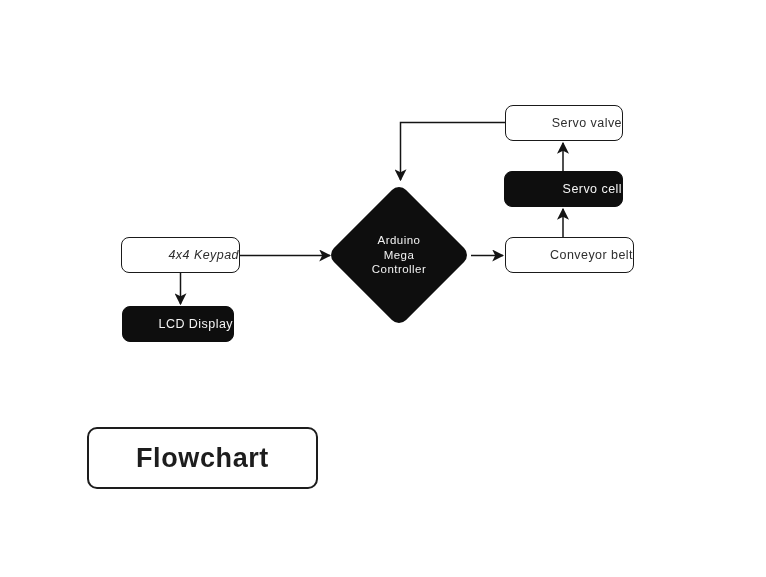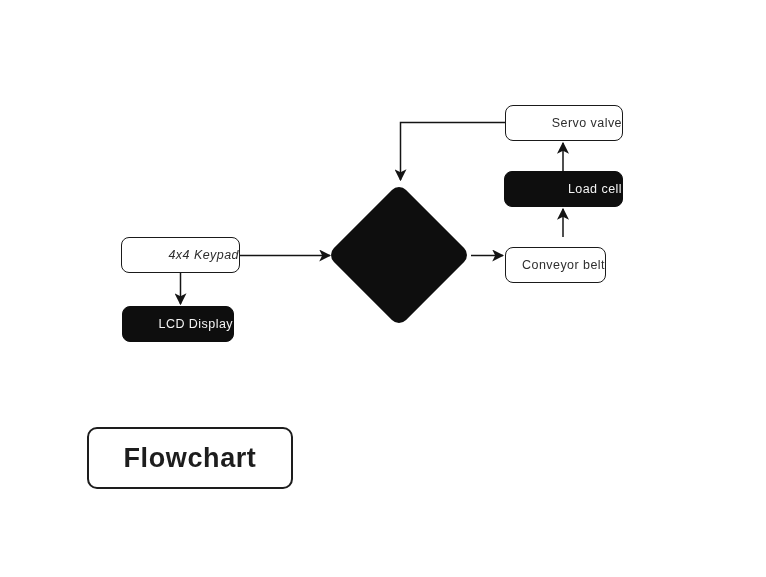--- a/index.html
+++ b/index.html
@@ -39,21 +39,21 @@
     border: 1.6px solid #1a1a1a;
     color: #2e2e2e;
   }
   .node.dark {
     background: #0e0e0e;
     border: 1.6px solid #0e0e0e;
     color: #f4f4f4;
   }
   .node-servo-valve   { left: 505px; top: 105px; width: 118px; height: 36px; }
   .node-load-cell     { left: 504px; top: 171px; width: 119px; height: 36px; }
-  .node-conveyor-belt { left: 505px; top: 237px; width: 101px; height: 36px; margin-top: 10px; }
+  .node-conveyor-belt { left: 505px; top: 237px; width: 129px; height: 36px; }
   .node-keypad        { left: 121px; top: 237px; width: 119px; height: 36px; font-style: italic; }
   .node-lcd-display   { left: 122px; top: 306px; width: 112px; height: 36px; }
 
   .diamond-shape {
     position: absolute;
     left: 348px;
     top: 204px;
     width: 102px;
     height: 102px;
     background: #0e0e0e;
@@ -68,21 +68,21 @@
     text-align: center;
     color: #f2f2f2;
     font-size: 11.5px;
     line-height: 14.5px;
     letter-spacing: 0.45px;
   }
   .title-box {
     position: absolute;
     left: 87px;
     top: 427px;
-    width: 206px;
+    width: 231px;
     height: 62px;
     box-sizing: border-box;
     background: #ffffff;
     border: 2px solid #1d1d1d;
     border-radius: 10px;
     display: flex;
     align-items: center;
     justify-content: center;
     font-size: 27px;
     font-weight: bold;
@@ -109,34 +109,39 @@
       <path d="M563 171 L563 143" marker-end="url(#arrowhead)"></path>
       <path d="M505 122.5 L400.5 122.5 L400.5 180" marker-end="url(#arrowhead)"></path>
     </g>
   </svg>
 
   <div class="node light node-servo-valve">
     <span>Servo valve</span>
   </div>
 
   <div class="node dark node-load-cell">
-    <span>Load cell</span>
+    <span>Servo cell</span>
   </div>
 
   <div class="node light node-conveyor-belt">
     <span>Conveyor belt</span>
   </div>
 
   <div class="node light node-keypad">
     <span>4x4 Keypad</span>
   </div>
 
   <div class="node dark node-lcd-display">
     <span>LCD Display</span>
   </div>
 
   <div class="diamond-shape"></div>
+  <div class="diamond-label">
+    <div>Arduino</div>
+    <div>Mega</div>
+    <div>Controller</div>
+  </div>
 
   <div class="title-box">
     <span>Flowchart</span>
   </div>
 
 </div>
 
 </body></html>

